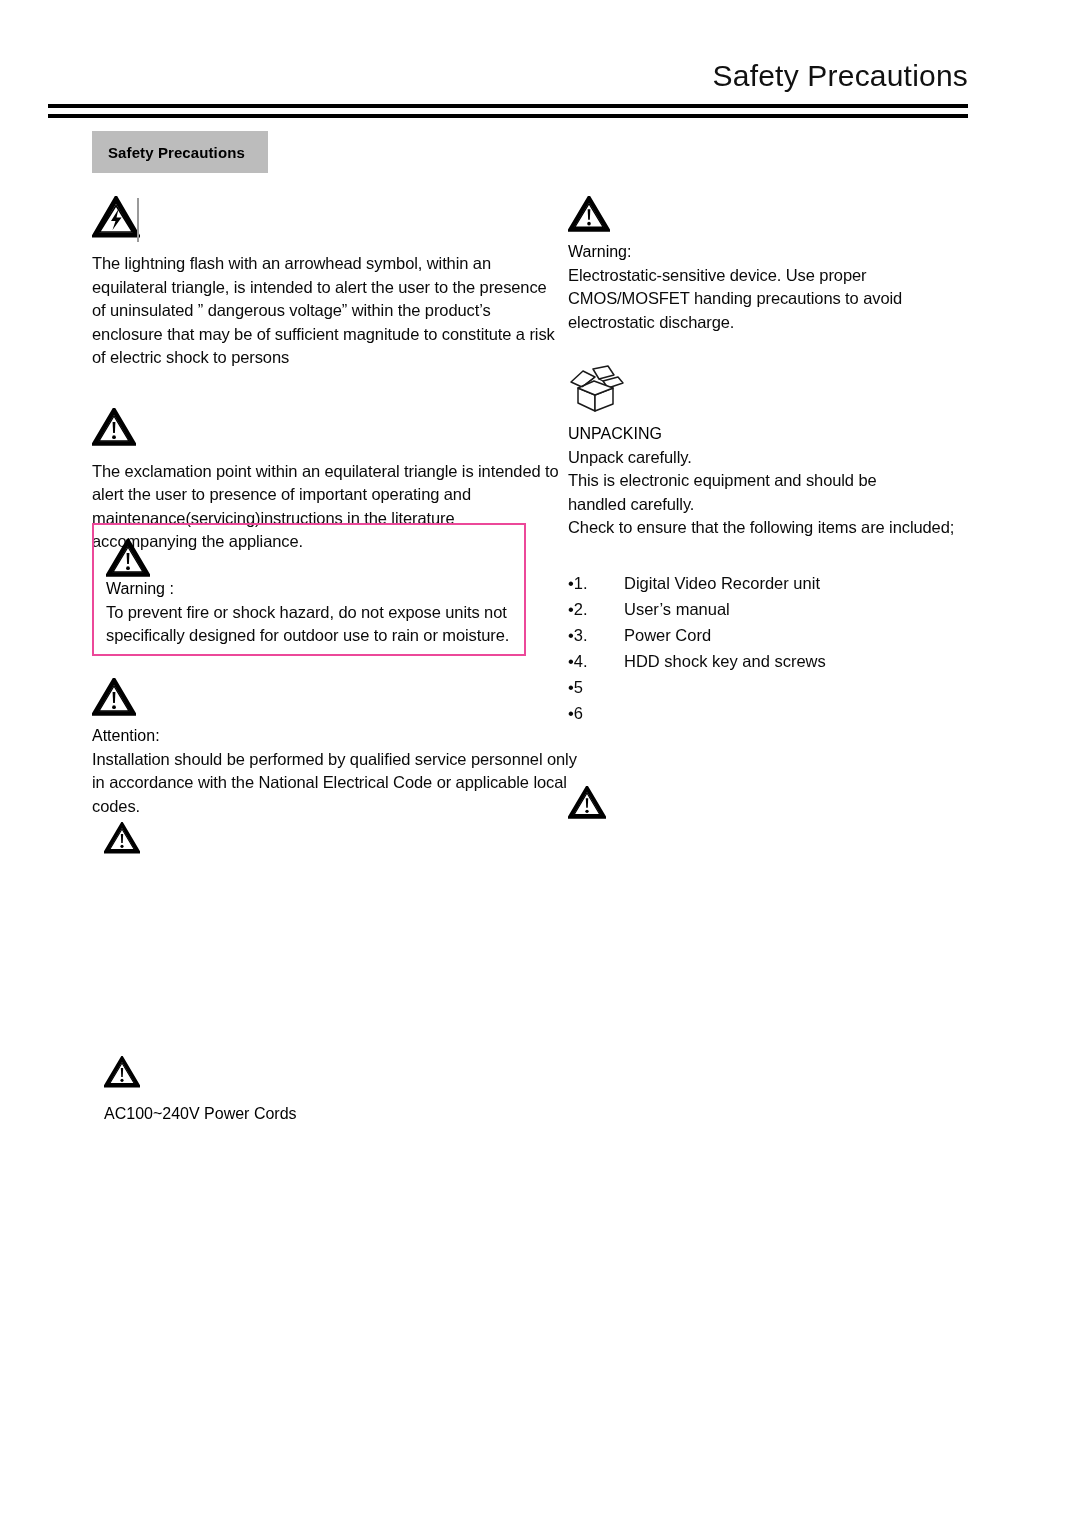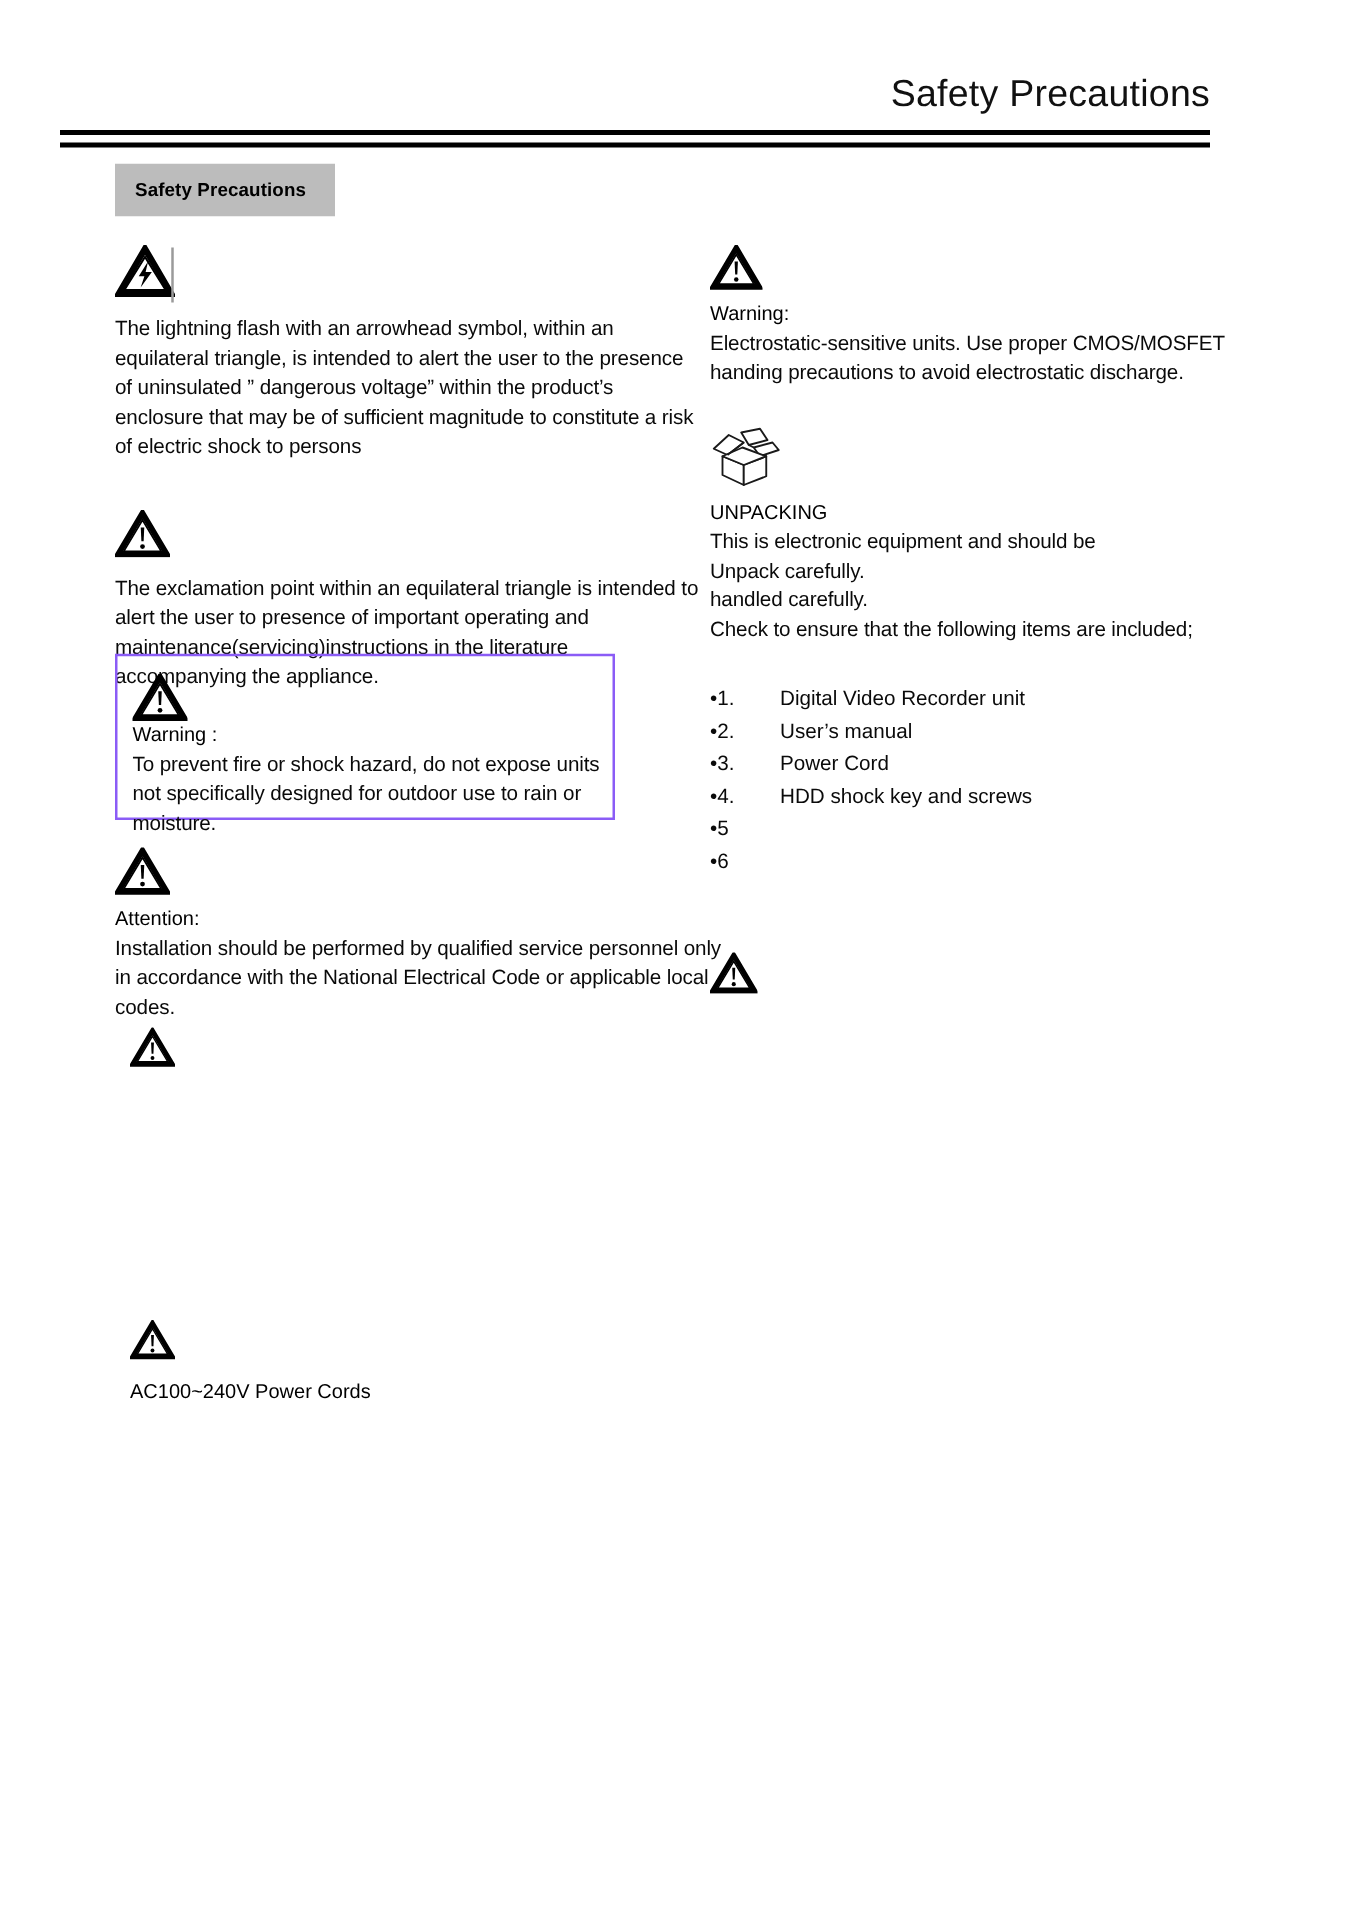--- a/index.html
+++ b/index.html
@@ -101,23 +101,23 @@
     width: 2px;
     height: 44px;
     background: #9a9a9a;
   }
 
   
   .warn-box {
     position: absolute;
     left: 92px;
     top: 523px;
-    width: 400px;
+    width: 434px;
     height: 133px;
-    border: 2px solid #8b5cf6;
+    border: 2px solid #ec4899;
     box-sizing: border-box;
     padding: 14px 0 0 12px;
   }
 
   
   .items-list {
     margin: 0;
     padding: 0;
     list-style: none;
   }
@@ -243,21 +243,21 @@
       <div class="icon-wrap">
         <svg class="icon-tri" width="42" height="36" viewBox="0 0 44 38" aria-hidden="true">
           <path d="M22 2.5 L41.5 35.5 L2.5 35.5 Z" fill="none" stroke="#000" stroke-width="4.6" stroke-linejoin="miter"></path>
           <path d="M22 8 L37 33 L7 33 Z" fill="none" stroke="#000" stroke-width="1.4"></path>
           <path d="M20.6 14 L23.4 14 L22.9 25 L21.1 25 Z" fill="#000"></path>
           <circle cx="22" cy="29.2" r="1.9" fill="#000"></circle>
         </svg>
       </div>
       <div class="spacer-8"></div>
       <div class="lead-bold">Warning:</div>
-      <div class="body-text">Electrostatic-sensitive units. Use proper CMOS/MOSFET handing precautions to avoid electrostatic discharge.</div>
+      <div class="body-text">Electrostatic-sensitive device. Use proper CMOS/MOSFET handing precautions to avoid electrostatic discharge.</div>
     </div>
 
     <div class="spacer-30"></div>
 
     <div class="block">
       <div class="icon-wrap">
         <svg width="58" height="50" viewBox="0 0 58 50" aria-hidden="true">
           <g fill="#ffffff" stroke="#1a1a1a" stroke-width="1.5" stroke-linejoin="round">
 
             <path d="M3 18 L15 7 L27 13 L14 23 Z"></path>
@@ -274,22 +274,22 @@
           </g>
           <g fill="none" stroke="#1a1a1a" stroke-width="1.3">
             <path d="M14 23 L27 13"></path>
             <path d="M31 15 L35 17"></path>
           </g>
         </svg>
       </div>
       <div class="spacer-8"></div>
       <div class="lead-bold">UNPACKING</div>
       <div class="body-text">
+        <div>Unpack carefully.</div>
         <div>This is electronic equipment and should be</div>
-        <div>Unpack carefully.</div>
         <div>handled carefully.</div>
         <div>Check to ensure that the following items are included;</div>
       </div>
     </div>
 
     <div class="spacer-30"></div>
 
     <ul class="items-list">
       <li>
         <span class="item-num">•1.</span>

